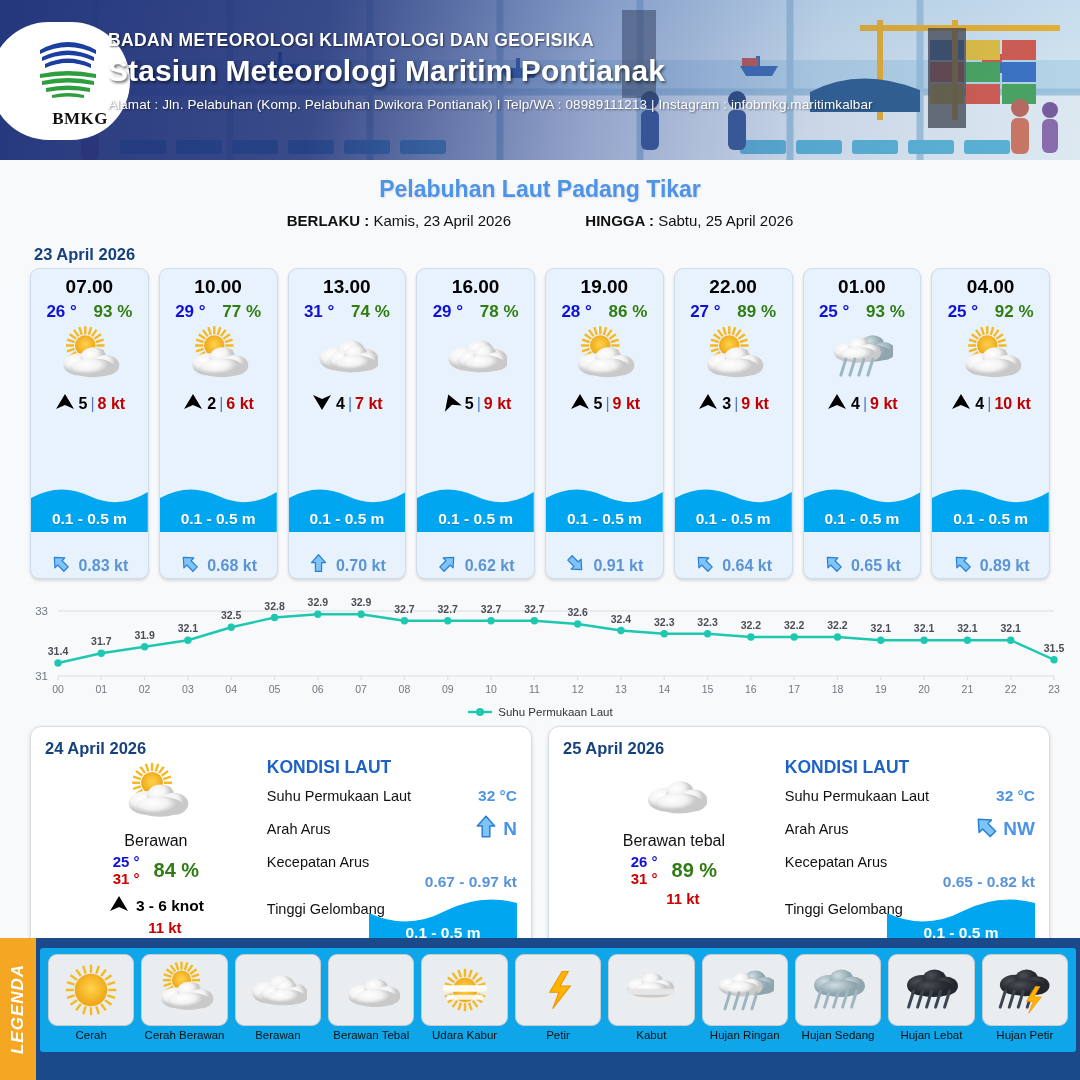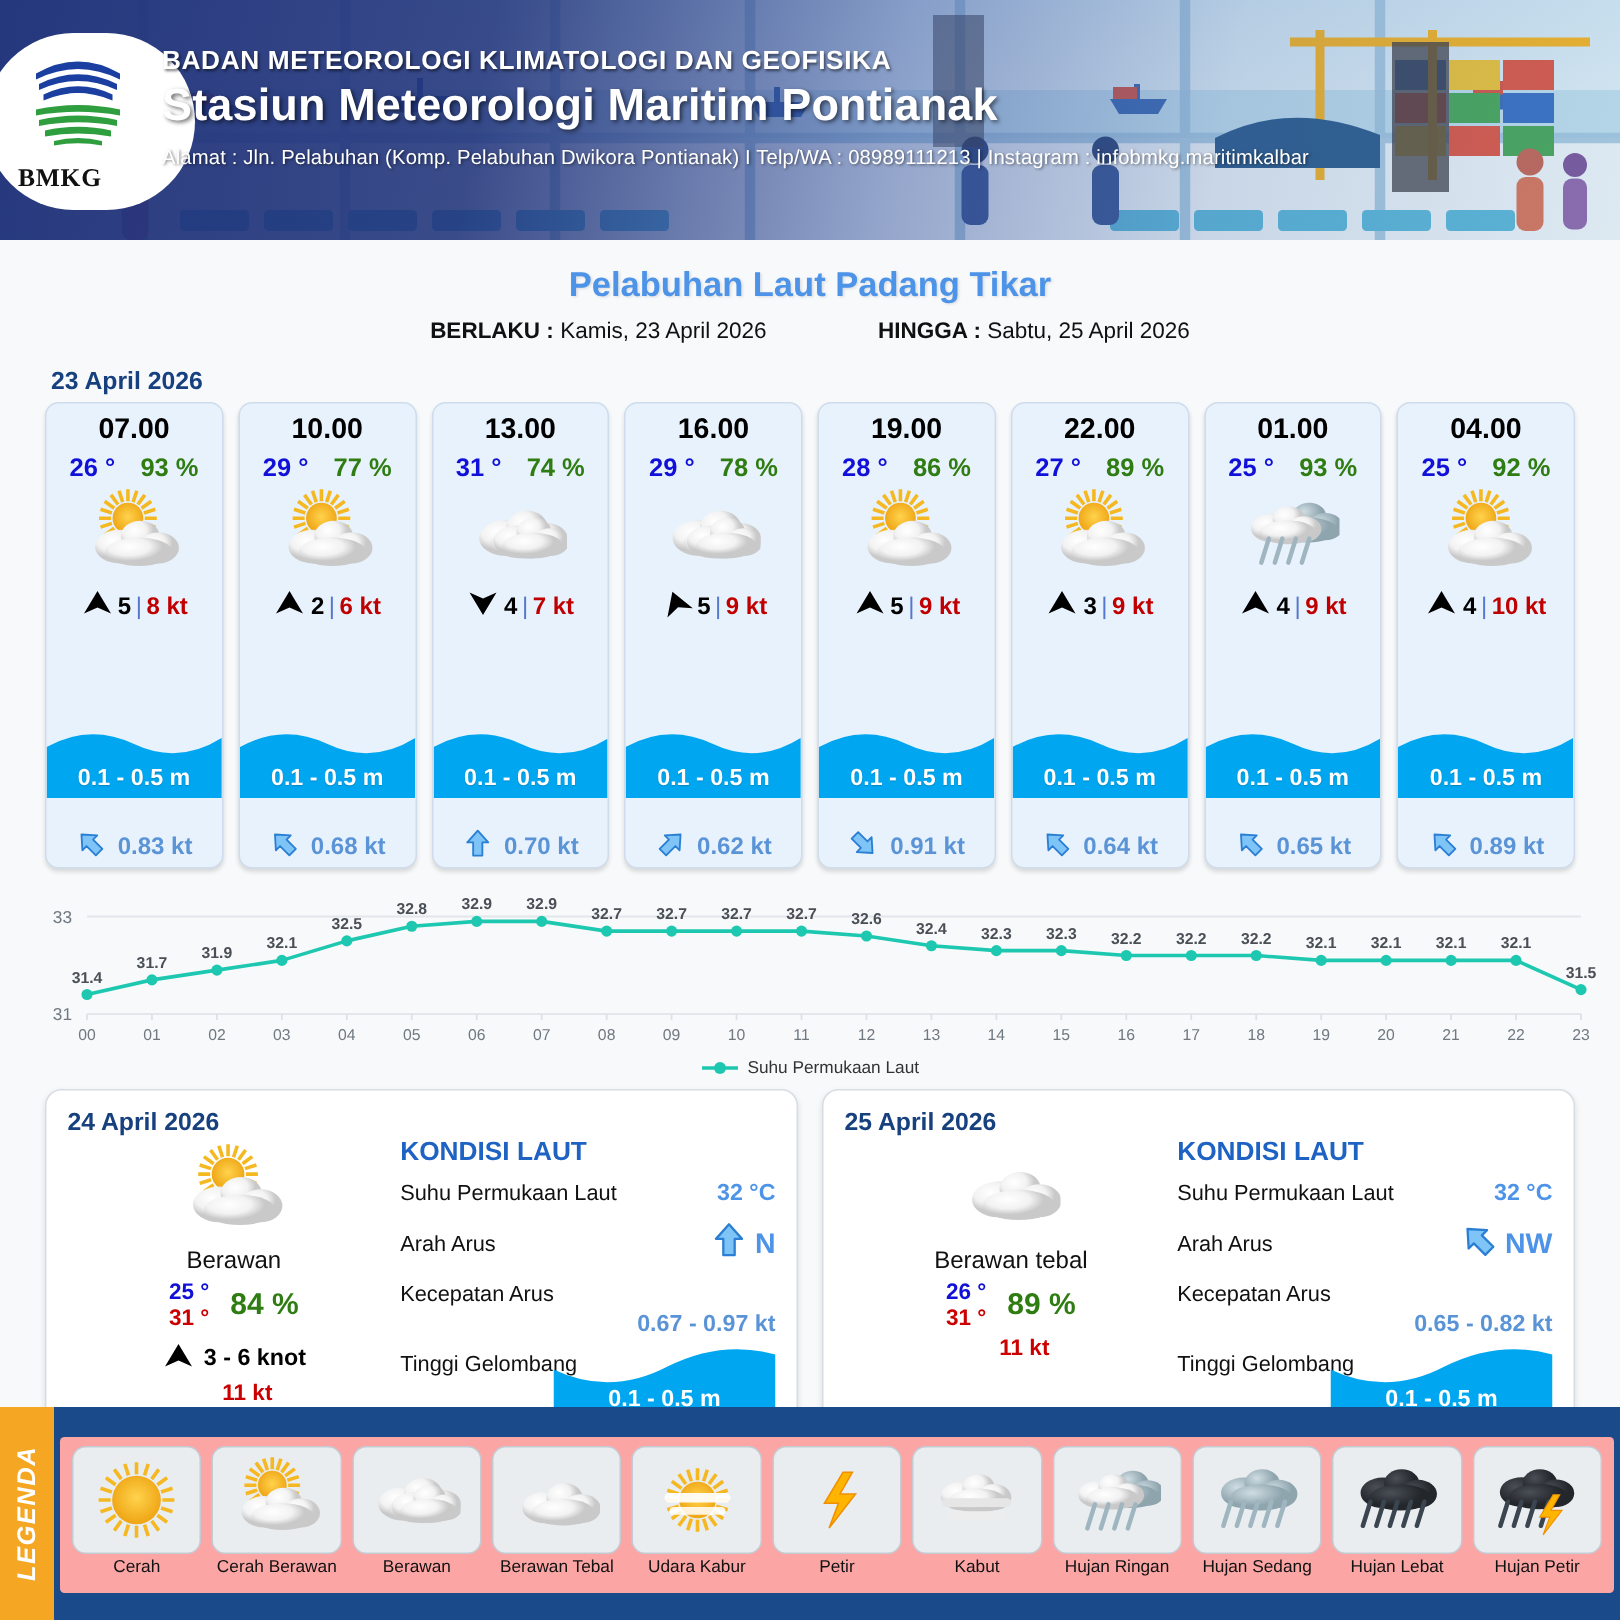--- a/index.html
+++ b/index.html
@@ -23,21 +23,21 @@
     position:absolute; inset:0;
     background: linear-gradient(100deg, rgba(30,48,120,.96) 0%, rgba(30,48,120,.86) 30%, rgba(45,70,150,.45) 55%, rgba(60,90,160,.18) 75%, rgba(70,110,170,.06) 100%);
   }
   .logo-wrap {
     position:absolute; left:-10px; top:22px;
     width:140px; height:118px;
     background:#ffffff; border-radius:70px;
     display:flex; align-items:center; justify-content:center;
     z-index:4;
   }
-  .logo-inner { width:96px; text-align:left; }
+  .logo-inner { width:96px; text-align:right; }
   .logo-text {
     font-size:17px; font-weight:bold; color:#111;
     letter-spacing:.5px; margin-top:1px;
     font-family:"Liberation Serif", serif;
   }
   .hdr-text { position:absolute; left:108px; top:30px; z-index:5; color:#fff; }
   .hdr-line1 {
     font-size:17.5px; font-weight:bold; letter-spacing:.4px;
     text-shadow:1px 1px 2px rgba(0,0,0,.55);
   }
@@ -182,21 +182,21 @@
     font-size:17px; font-weight:bold; font-style:italic; color:#fff;
     letter-spacing:1px;
   }
   .leg-body { position:absolute; left:36px; top:0; right:0; bottom:0; }
   .leg-head {
     color:#fff; font-size:12.5px; font-style:italic;
     padding:9px 0 0 10px; letter-spacing:.1px;
   }
   .leg-items {
     display:flex; gap:7px; padding:6px 8px 0 8px;
-    background:#fca5a5; margin:20px 4px 0 4px; border-radius:3px;
+    background:#0ea5e9; margin:10px 4px 0 4px; border-radius:3px;
     height:104px;
   }
   .leg-item { flex:1; text-align:center; }
   .leg-box {
     height:72px; background:#e9edf0; border:1px solid #c4cbd2;
     border-radius:9px; display:flex; align-items:center; justify-content:center;
   }
   .leg-cap { font-size:11.5px; color:#111; margin-top:3px; }
 </style>
 </head>

